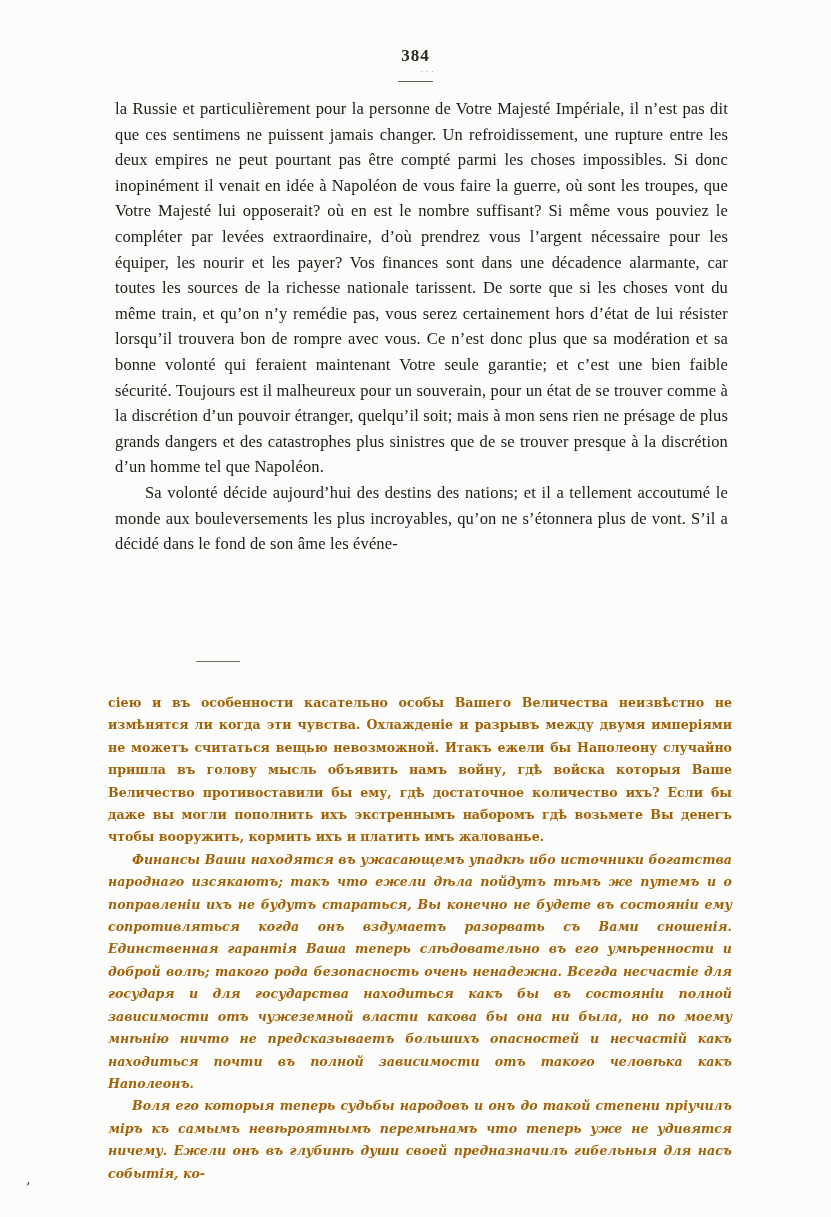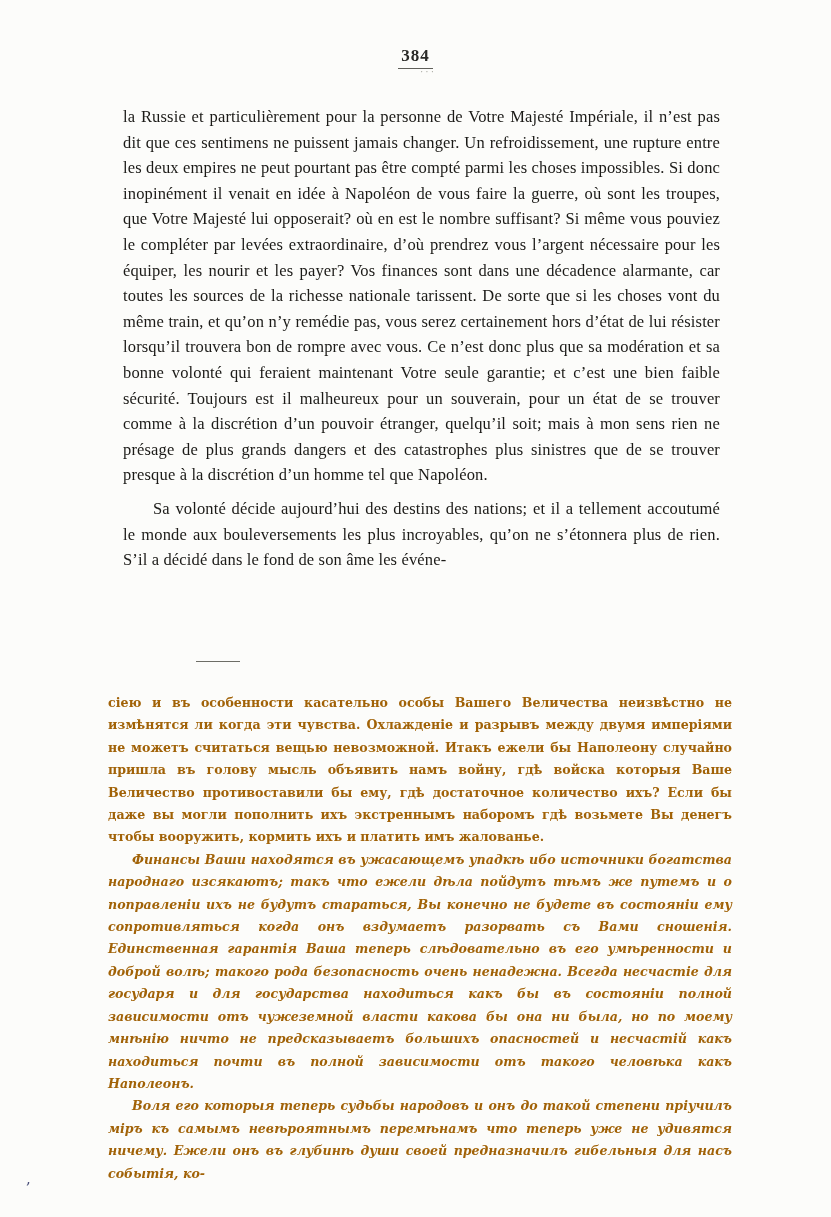--- a/index.html
+++ b/index.html
@@ -26,21 +26,21 @@
     width: 100%;
     text-align: center;
   }
   .page-number {
     font-family: "Liberation Serif", serif;
     font-weight: bold;
     font-size: 17px;
     letter-spacing: 1px;
     color: #2a2a27;
     display: inline-block;
-    padding: 0 3px 2px 3px;
+    padding: 0 3px 15px 3px;
     border-bottom: 1.5px solid #5f5f59;
   }
   .header-dots {
     position: absolute;
     top: 66px;
     left: 420px;
     font-family: "Liberation Serif", serif;
     font-size: 10px;
     color: #a2a29a;
     letter-spacing: 2px;
@@ -51,21 +51,21 @@
     left: 115px;
     width: 613px;
     font-family: "Liberation Serif", serif;
     font-size: 16.5px;
     font-weight: 500;
     line-height: 25.6px;
     letter-spacing: 0.15px;
     text-align: justify;
     color: #1b1a17;
   }
-  .french p { margin: 8px; }
+  .french p { margin: 0; }
   .french p.indented { text-indent: 30px; }
   .footnote-divider {
     position: absolute;
     top: 661px;
     left: 196px;
     width: 44px;
     border-top: 1.6px solid #6d6d66;
   }
   .russian {
     position: absolute;
@@ -96,21 +96,21 @@
 <div class="page">
 
   <div class="header">
     <span class="page-number">384</span>
   </div>
 
   <div class="header-dots">···</div>
 
   <div class="french">
     <p>la Russie et particulièrement pour la personne de Votre Majesté Impériale, il n’est pas dit que ces sentimens ne puissent jamais changer. Un refroidissement, une rupture entre les deux empires ne peut pourtant pas être compté parmi les choses impossibles. Si donc inopinément il venait en idée à Napoléon de vous faire la guerre, où sont les troupes, que Votre Majesté lui opposerait? où en est le nombre suffisant? Si même vous pouviez le compléter par levées extraordinaire, d’où prendrez vous l’argent nécessaire pour les équiper, les nourir et les payer? Vos finances sont dans une décadence alarmante, car toutes les sources de la richesse nationale tarissent. De sorte que si les choses vont du même train, et qu’on n’y remédie pas, vous serez certainement hors d’état de lui résister lorsqu’il trouvera bon de rompre avec vous. Ce n’est donc plus que sa modération et sa bonne volonté qui feraient maintenant Votre seule garantie; et c’est une bien faible sécurité. Toujours est il malheureux pour un souverain, pour un état de se trouver comme à la discrétion d’un pouvoir étranger, quelqu’il soit; mais à mon sens rien ne présage de plus grands dangers et des catastrophes plus sinistres que de se trouver presque à la discrétion d’un homme tel que Napoléon.</p>
-    <p class="indented">Sa volonté décide aujourd’hui des destins des nations; et il a tellement accoutumé le monde aux bouleversements les plus incroyables, qu’on ne s’étonnera plus de rien. S’il a décidé dans le fond de son âme les événe-</p>
+    <p class="indented">Sa volonté décide aujourd’hui des destins des nations; et il a tellement accoutumé le monde aux bouleversements les plus incroyables, qu’on ne s’étonnera plus de vont. S’il a décidé dans le fond de son âme les événe-</p>
   </div>
 
   <div class="footnote-divider"></div>
 
   <div class="russian">
     <p>сіею и въ особенности касательно особы Вашего Величества неизвѣстно не измѣнятся ли когда эти чувства. Охлажденіе и разрывъ между двумя имперіями не можетъ считаться вещью невозможной. Итакъ ежели бы Наполеону случайно пришла въ голову мысль объявить намъ войну, гдѣ войска которыя Ваше Величество противоставили бы ему, гдѣ достаточное количество ихъ? Если бы даже вы могли пополнить ихъ экстреннымъ наборомъ гдѣ возьмете Вы денегъ чтобы вооружить, кормить ихъ и платить имъ жалованье.</p>
     <p class="indented">Финансы Ваши находятся въ ужасающемъ упадкѣ ибо источники богатства народнаго изсякаютъ; такъ что ежели дѣла пойдутъ тѣмъ же путемъ и о поправленіи ихъ не будутъ стараться, Вы конечно не будете въ состояніи ему сопротивляться когда онъ вздумаетъ разорвать съ Вами сношенія. Единственная гарантія Ваша теперь слѣдовательно въ его умѣренности и доброй волѣ; такого рода безопасность очень ненадежна. Всегда несчастіе для государя и для государства находиться какъ бы въ состояніи полной зависимости отъ чужеземной власти какова бы она ни была, но по моему мнѣнію ничто не предсказываетъ большихъ опасностей и несчастій какъ находиться почти въ полной зависимости отъ такого человѣка какъ Наполеонъ.</p>
     <p class="indented">Воля его которыя теперь судьбы народовъ и онъ до такой степени пріучилъ міръ къ самымъ невѣроятнымъ перемѣнамъ что теперь уже не удивятся ничему. Ежели онъ въ глубинѣ души своей предназначилъ гибельныя для насъ событія, ко-</p>
   </div>
 

